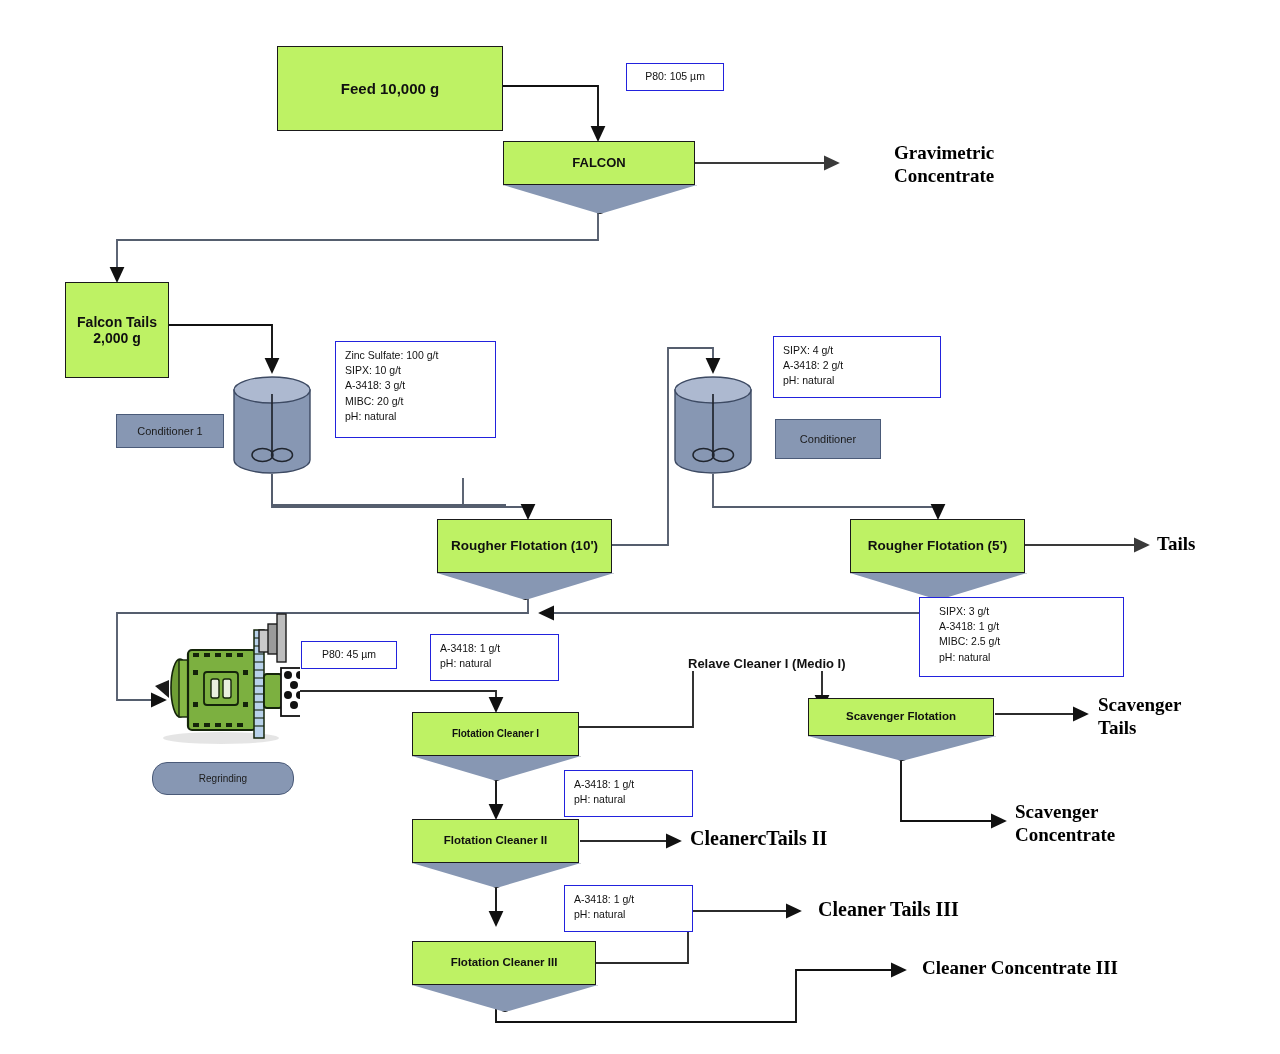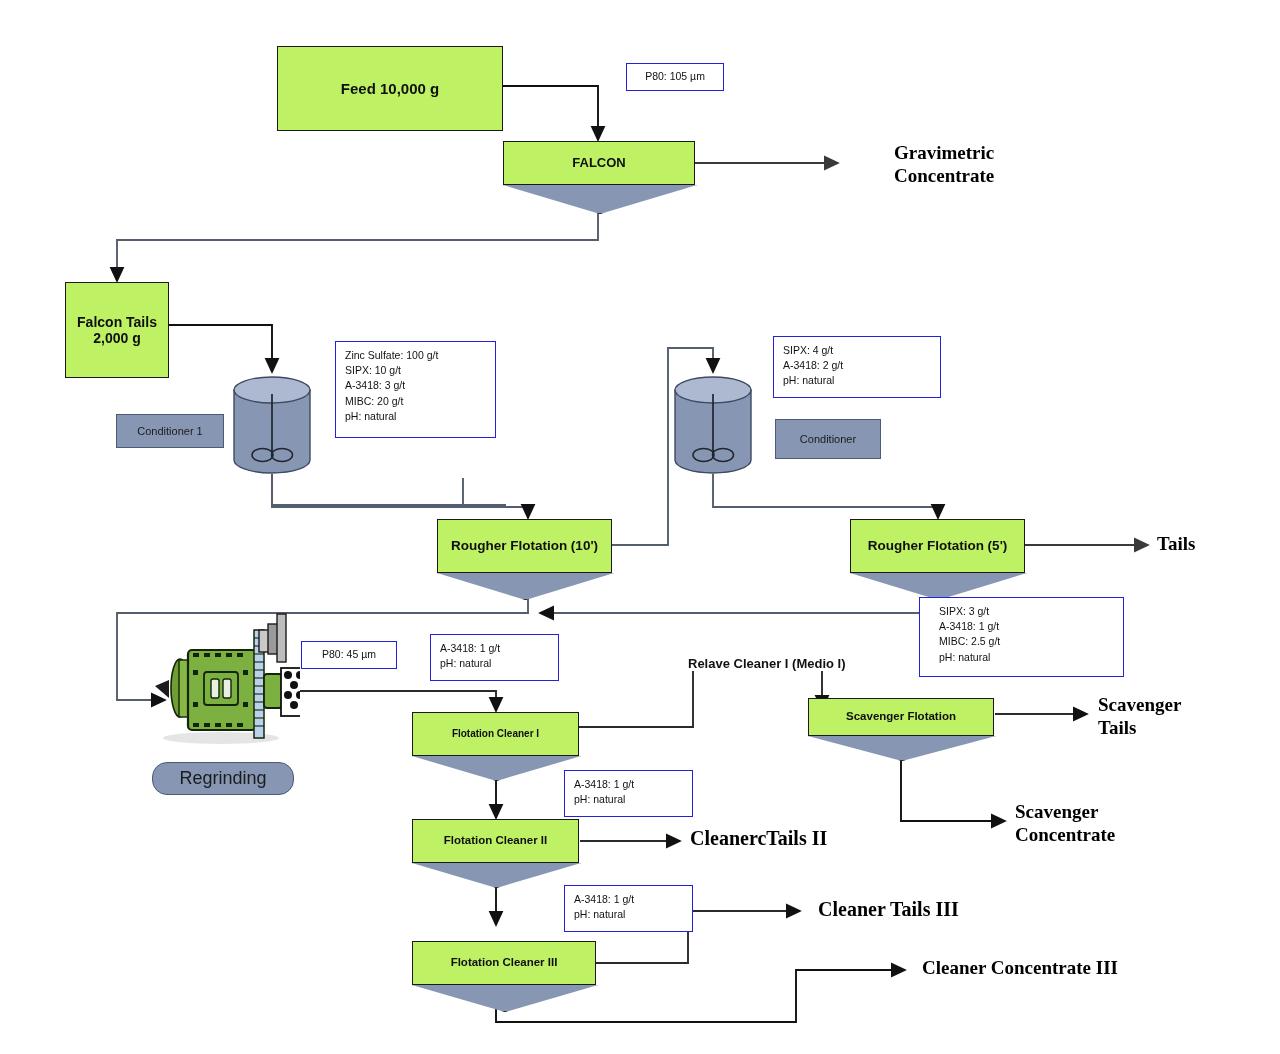--- a/index.html
+++ b/index.html
@@ -278,21 +278,21 @@
         <circle cx="139" cy="73" r="4"></circle>
         <circle cx="151" cy="73" r="4"></circle>
         <circle cx="133" cy="83" r="4"></circle>
         <circle cx="145" cy="83" r="4"></circle>
         <circle cx="157" cy="83" r="4"></circle>
         <circle cx="139" cy="93" r="4"></circle>
         <circle cx="151" cy="93" r="4"></circle>
       </g>
     </svg>
   </div>
-  <div class="plainbox" style="left:152px; top:762px; width:142px; height:33px; font-size:18px;border-radius:15px;">Regrinding</div>
+  <div class="plainbox" style="left:152px; top:762px; width:142px; height:33px; font-size:10px;border-radius:15px;">Regrinding</div>
 
   <div class="unit" style="left:412px; top:712px; width:167px; height:44px; font-size:10px;">Flotation Cleaner I</div>
   <div class="funnel" style="left:412px; top:756px; width:167px; height:24px;"></div>
 
   <div class="unit" style="left:412px; top:819px; width:167px; height:44px; font-size:11.5px;">Flotation Cleaner II</div>
   <div class="funnel" style="left:412px; top:863px; width:167px; height:24px;"></div>
 
   <div class="unit" style="left:412px; top:941px; width:184px; height:44px; font-size:11.5px;">Flotation Cleaner III</div>
   <div class="funnel" style="left:412px; top:985px; width:184px; height:26px;"></div>
 

